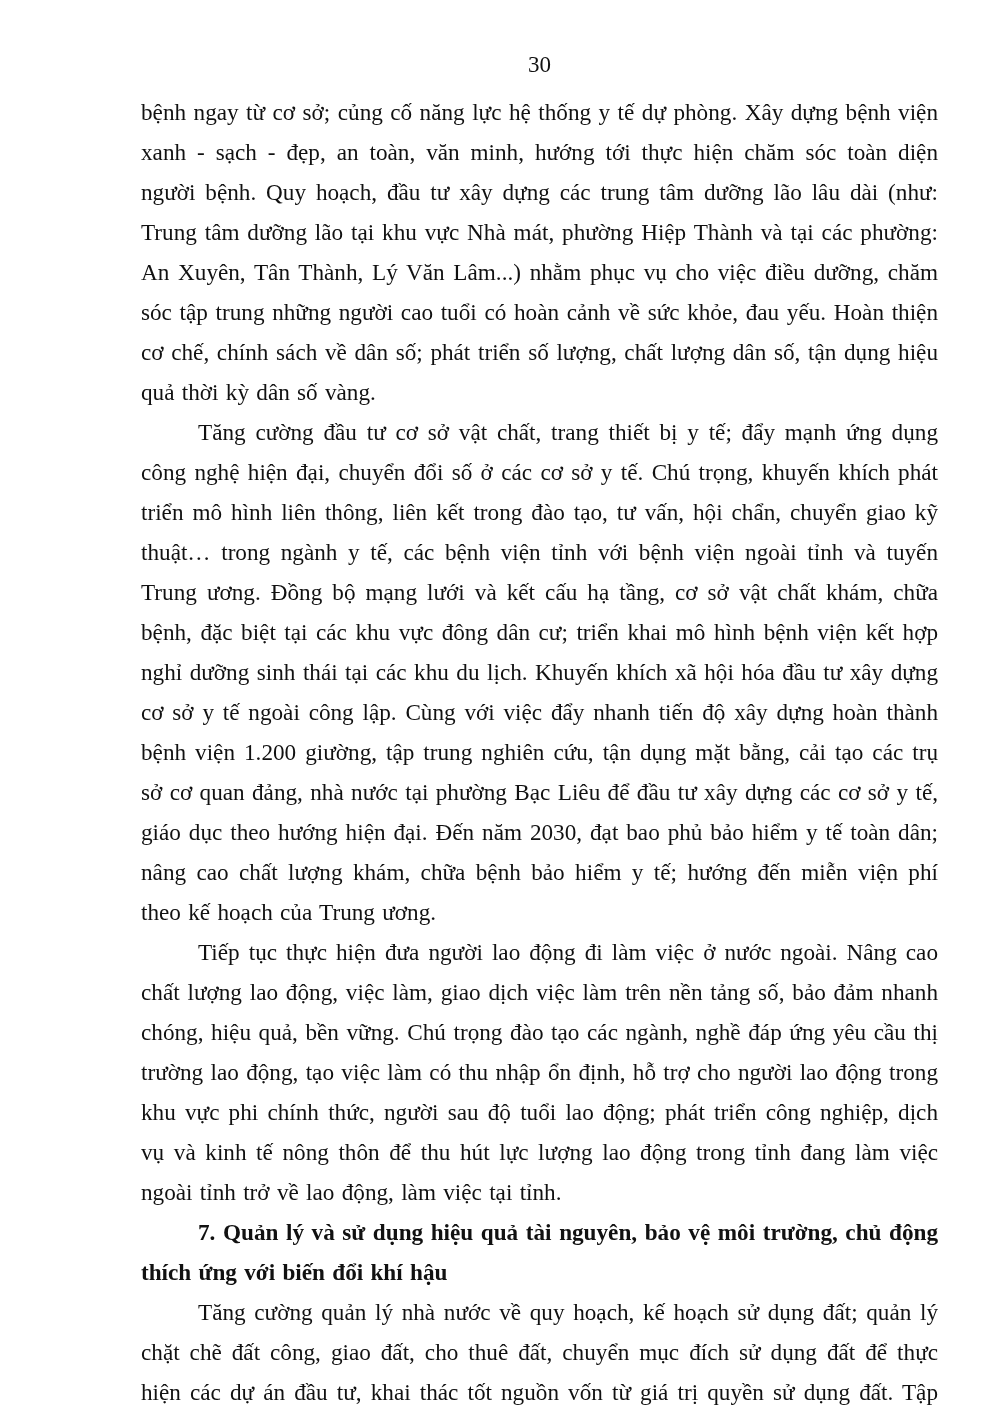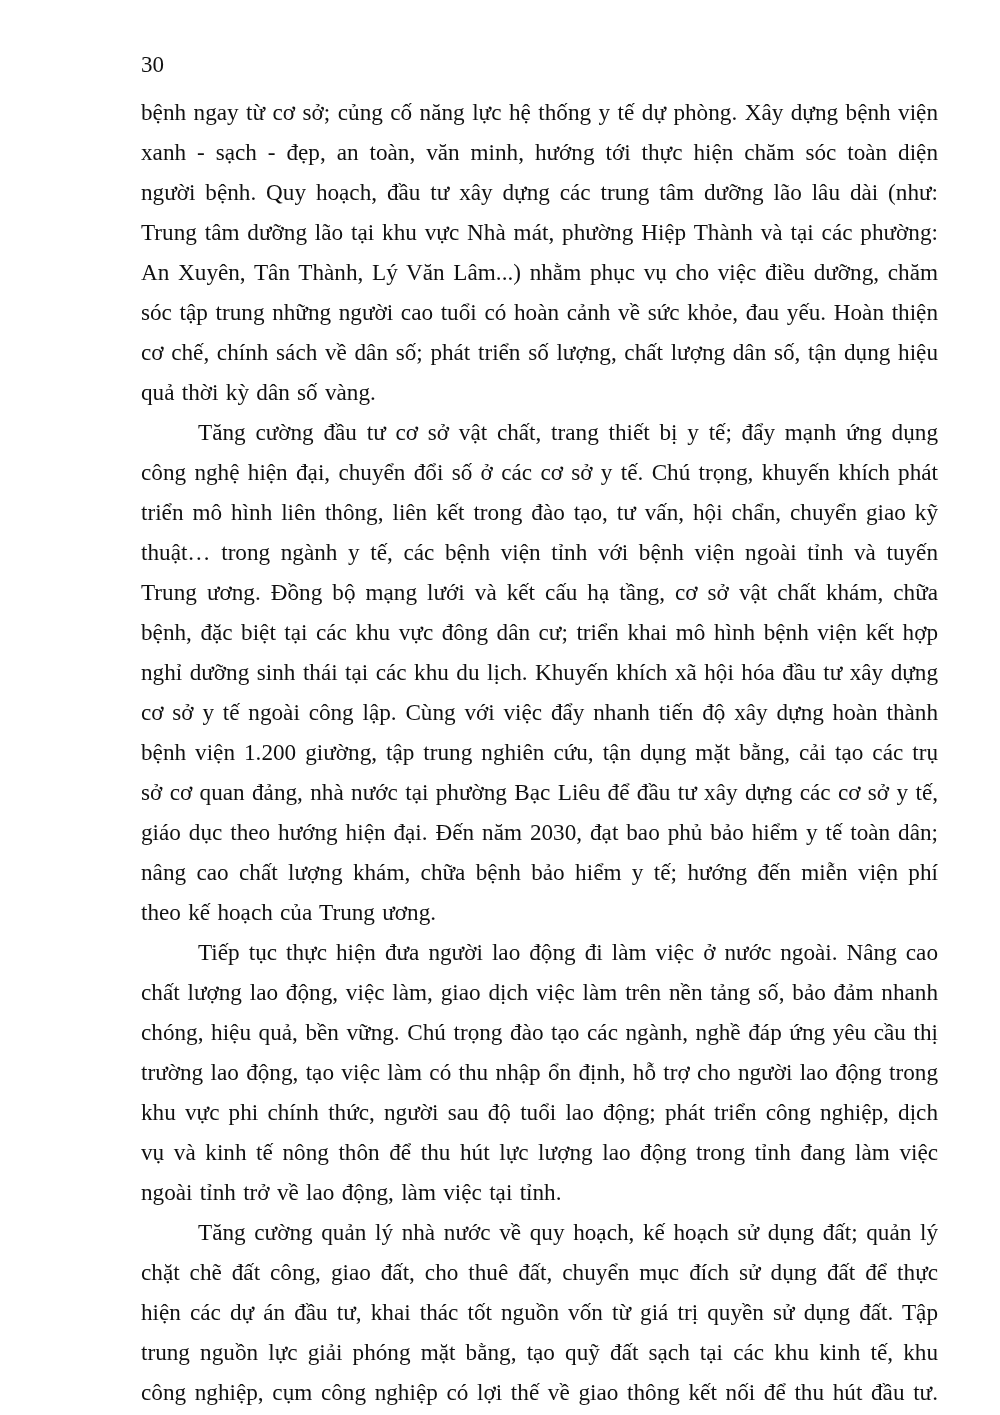--- a/index.html
+++ b/index.html
@@ -12,21 +12,21 @@
     width: 1000px;
     height: 1415px;
     background: #ffffff;
     box-sizing: border-box;
     padding: 52px 62px 40px 141px;
     font-family: "Liberation Serif", "DejaVu Serif", serif;
     color: #111111;
     overflow: hidden;
   }
   .page-number {
-    text-align: left;
+    text-align: center;
     font-size: 23px;
     line-height: 26px;
     margin-bottom: 14px;
   }
   .body-text {
     font-size: 23.2px;
     line-height: 40px;
     text-align: justify;
     text-justify: inter-word;
   }
@@ -51,16 +51,17 @@
 <div class="page">
   <div class="page-number">30</div>
 
   <div class="body-text">
     <p class="para no-indent">bệnh ngay từ cơ sở; củng cố năng lực hệ thống y tế dự phòng. Xây dựng bệnh viện xanh - sạch - đẹp, an toàn, văn minh, hướng tới thực hiện chăm sóc toàn diện người bệnh. Quy hoạch, đầu tư xây dựng các trung tâm dưỡng lão lâu dài (như: Trung tâm dưỡng lão tại khu vực Nhà mát, phường Hiệp Thành và tại các phường: An Xuyên, Tân Thành, Lý Văn Lâm...) nhằm phục vụ cho việc điều dưỡng, chăm sóc tập trung những người cao tuổi có hoàn cảnh về sức khỏe, đau yếu. Hoàn thiện cơ chế, chính sách về dân số; phát triển số lượng, chất lượng dân số, tận dụng hiệu quả thời kỳ dân số vàng.</p>
 
     <p class="para">Tăng cường đầu tư cơ sở vật chất, trang thiết bị y tế; đẩy mạnh ứng dụng công nghệ hiện đại, chuyển đổi số ở các cơ sở y tế. Chú trọng, khuyến khích phát triển mô hình liên thông, liên kết trong đào tạo, tư vấn, hội chẩn, chuyển giao kỹ thuật… trong ngành y tế, các bệnh viện tỉnh với bệnh viện ngoài tỉnh và tuyến Trung ương. Đồng bộ mạng lưới và kết cấu hạ tầng, cơ sở vật chất khám, chữa bệnh, đặc biệt tại các khu vực đông dân cư; triển khai mô hình bệnh viện kết hợp nghỉ dưỡng sinh thái tại các khu du lịch. Khuyến khích xã hội hóa đầu tư xây dựng cơ sở y tế ngoài công lập. Cùng với việc đẩy nhanh tiến độ xây dựng hoàn thành bệnh viện 1.200 giường, tập trung nghiên cứu, tận dụng mặt bằng, cải tạo các trụ sở cơ quan đảng, nhà nước tại phường Bạc Liêu để đầu tư xây dựng các cơ sở y tế, giáo dục theo hướng hiện đại. Đến năm 2030, đạt bao phủ bảo hiểm y tế toàn dân; nâng cao chất lượng khám, chữa bệnh bảo hiểm y tế; hướng đến miễn viện phí theo kế hoạch của Trung ương.</p>
 
     <p class="para">Tiếp tục thực hiện đưa người lao động đi làm việc ở nước ngoài. Nâng cao chất lượng lao động, việc làm, giao dịch việc làm trên nền tảng số, bảo đảm nhanh chóng, hiệu quả, bền vững. Chú trọng đào tạo các ngành, nghề đáp ứng yêu cầu thị trường lao động, tạo việc làm có thu nhập ổn định, hỗ trợ cho người lao động trong khu vực phi chính thức, người sau độ tuổi lao động; phát triển công nghiệp, dịch vụ và kinh tế nông thôn để thu hút lực lượng lao động trong tỉnh đang làm việc ngoài tỉnh trở về lao động, làm việc tại tỉnh.</p>
 
+    <p class="para heading">7. Quản lý và sử dụng hiệu quả tài nguyên, bảo vệ môi trường, chủ động thích ứng với biến đổi khí hậu</p>
 
     <p class="para">Tăng cường quản lý nhà nước về quy hoạch, kế hoạch sử dụng đất; quản lý chặt chẽ đất công, giao đất, cho thuê đất, chuyển mục đích sử dụng đất để thực hiện các dự án đầu tư, khai thác tốt nguồn vốn từ giá trị quyền sử dụng đất. Tập trung nguồn lực giải phóng mặt bằng, tạo quỹ đất sạch tại các khu kinh tế, khu công nghiệp, cụm công nghiệp có lợi thế về giao thông kết nối để thu hút đầu tư. Triển khai các dự án lấn biển tại xã Đất Mũi, phường Hiệp Thành gắn với đầu tư khu hậu cần Cảng Hòn Khoai, khu du lịch Nhà Mát. Đẩy mạnh cải cách thủ tục hành chính, chuyển đổi số, xây dựng cơ sở dữ liệu đất đai. Tăng cường công tác quản lý, cấp phép khai thác, tận thu khoáng sản khi nạo vét đường thủy nội địa, cửa sông, cửa biển để làm vật liệu san lấp, tăng thu ngân sách và bảo vệ môi trường.</p>
   </div>
 </div>
 
 </body></html>

